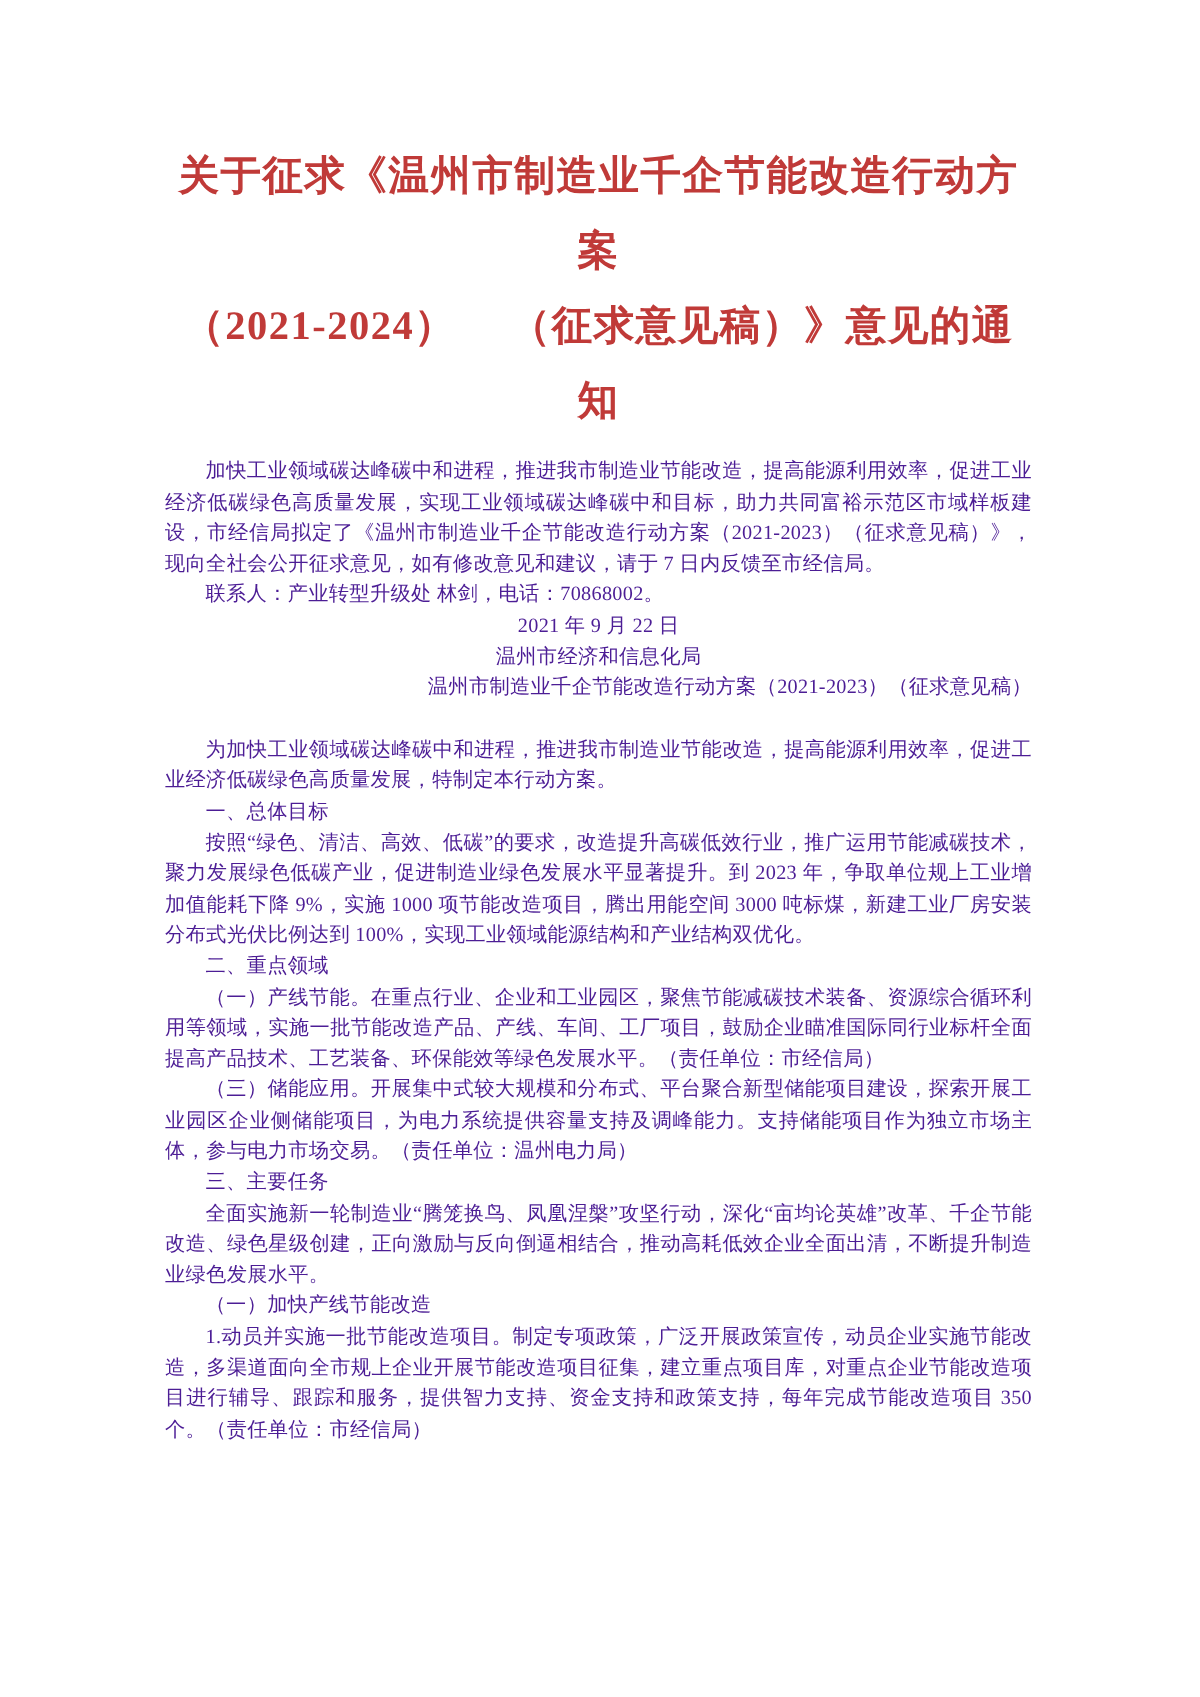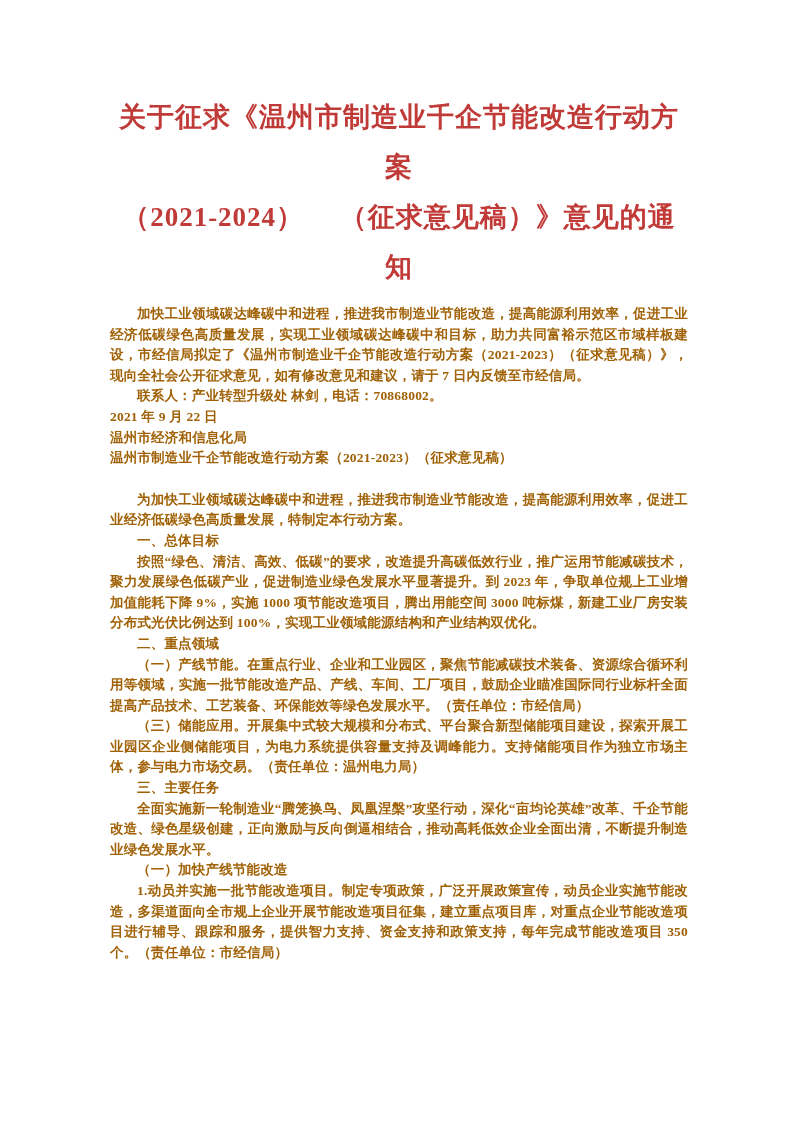--- a/index.html
+++ b/index.html
@@ -36,33 +36,33 @@
   .blk {
     margin: 0;
     font-size: 13.5px;
     line-height: 20.6px;
     letter-spacing: 0.2px;
     text-align: justify;
     text-justify: inter-ideograph;
     white-space: pre-wrap;
   }
   .indent { text-indent: 2em; }
-  .right  { text-align: left; text-indent: 0; }
-  .center { text-align: left; text-indent: 0; }
+  .right  { text-align: center; text-indent: 0; }
+  .center { text-align: right; text-indent: 0; }
   .spacer { height: 21px; }
 </style>
 </head>
 <body>
 
 <div class="page" style="background: rgb(255, 255, 255);">
   <h1 class="doc-title" style="color: rgb(192, 58, 56);">
     <div class="title-line">关于征求《温州市制造业千企节能改造行动方案</div>
     <div class="title-line">（2021-2024）　 （征求意见稿）》意见的通知</div>
   </h1>
-  <div class="doc-body" style="color: #a16207; font-weight: bold;">
+  <div class="doc-body" style="color: #4c1d95;">
       <p class="blk indent">加快工业领域碳达峰碳中和进程，推进我市制造业节能改造，提高能源利用效率，促进工业经济低碳绿色高质量发展，实现工业领域碳达峰碳中和目标，助力共同富裕示范区市域样板建设，市经信局拟定了《温州市制造业千企节能改造行动方案（2021-2023）（征求意见稿）》，现向全社会公开征求意见，如有修改意见和建议，请于 7 日内反馈至市经信局。</p>
       <p class="blk indent">联系人：产业转型升级处 林剑，电话：70868002。</p>
       <p class="blk right">2021 年 9 月 22 日</p>
       <p class="blk right">温州市经济和信息化局</p>
       <p class="blk center">温州市制造业千企节能改造行动方案（2021-2023）（征求意见稿）</p>
       <p class="blk spacer"></p>
       <p class="blk indent">为加快工业领域碳达峰碳中和进程，推进我市制造业节能改造，提高能源利用效率，促进工业经济低碳绿色高质量发展，特制定本行动方案。</p>
       <p class="blk indent">一、总体目标</p>
       <p class="blk indent">按照“绿色、清洁、高效、低碳”的要求，改造提升高碳低效行业，推广运用节能减碳技术，聚力发展绿色低碳产业，促进制造业绿色发展水平显著提升。到 2023 年，争取单位规上工业增加值能耗下降 9%，实施 1000 项节能改造项目，腾出用能空间 3000 吨标煤，新建工业厂房安装分布式光伏比例达到 100%，实现工业领域能源结构和产业结构双优化。</p>
       <p class="blk indent">二、重点领域</p>

